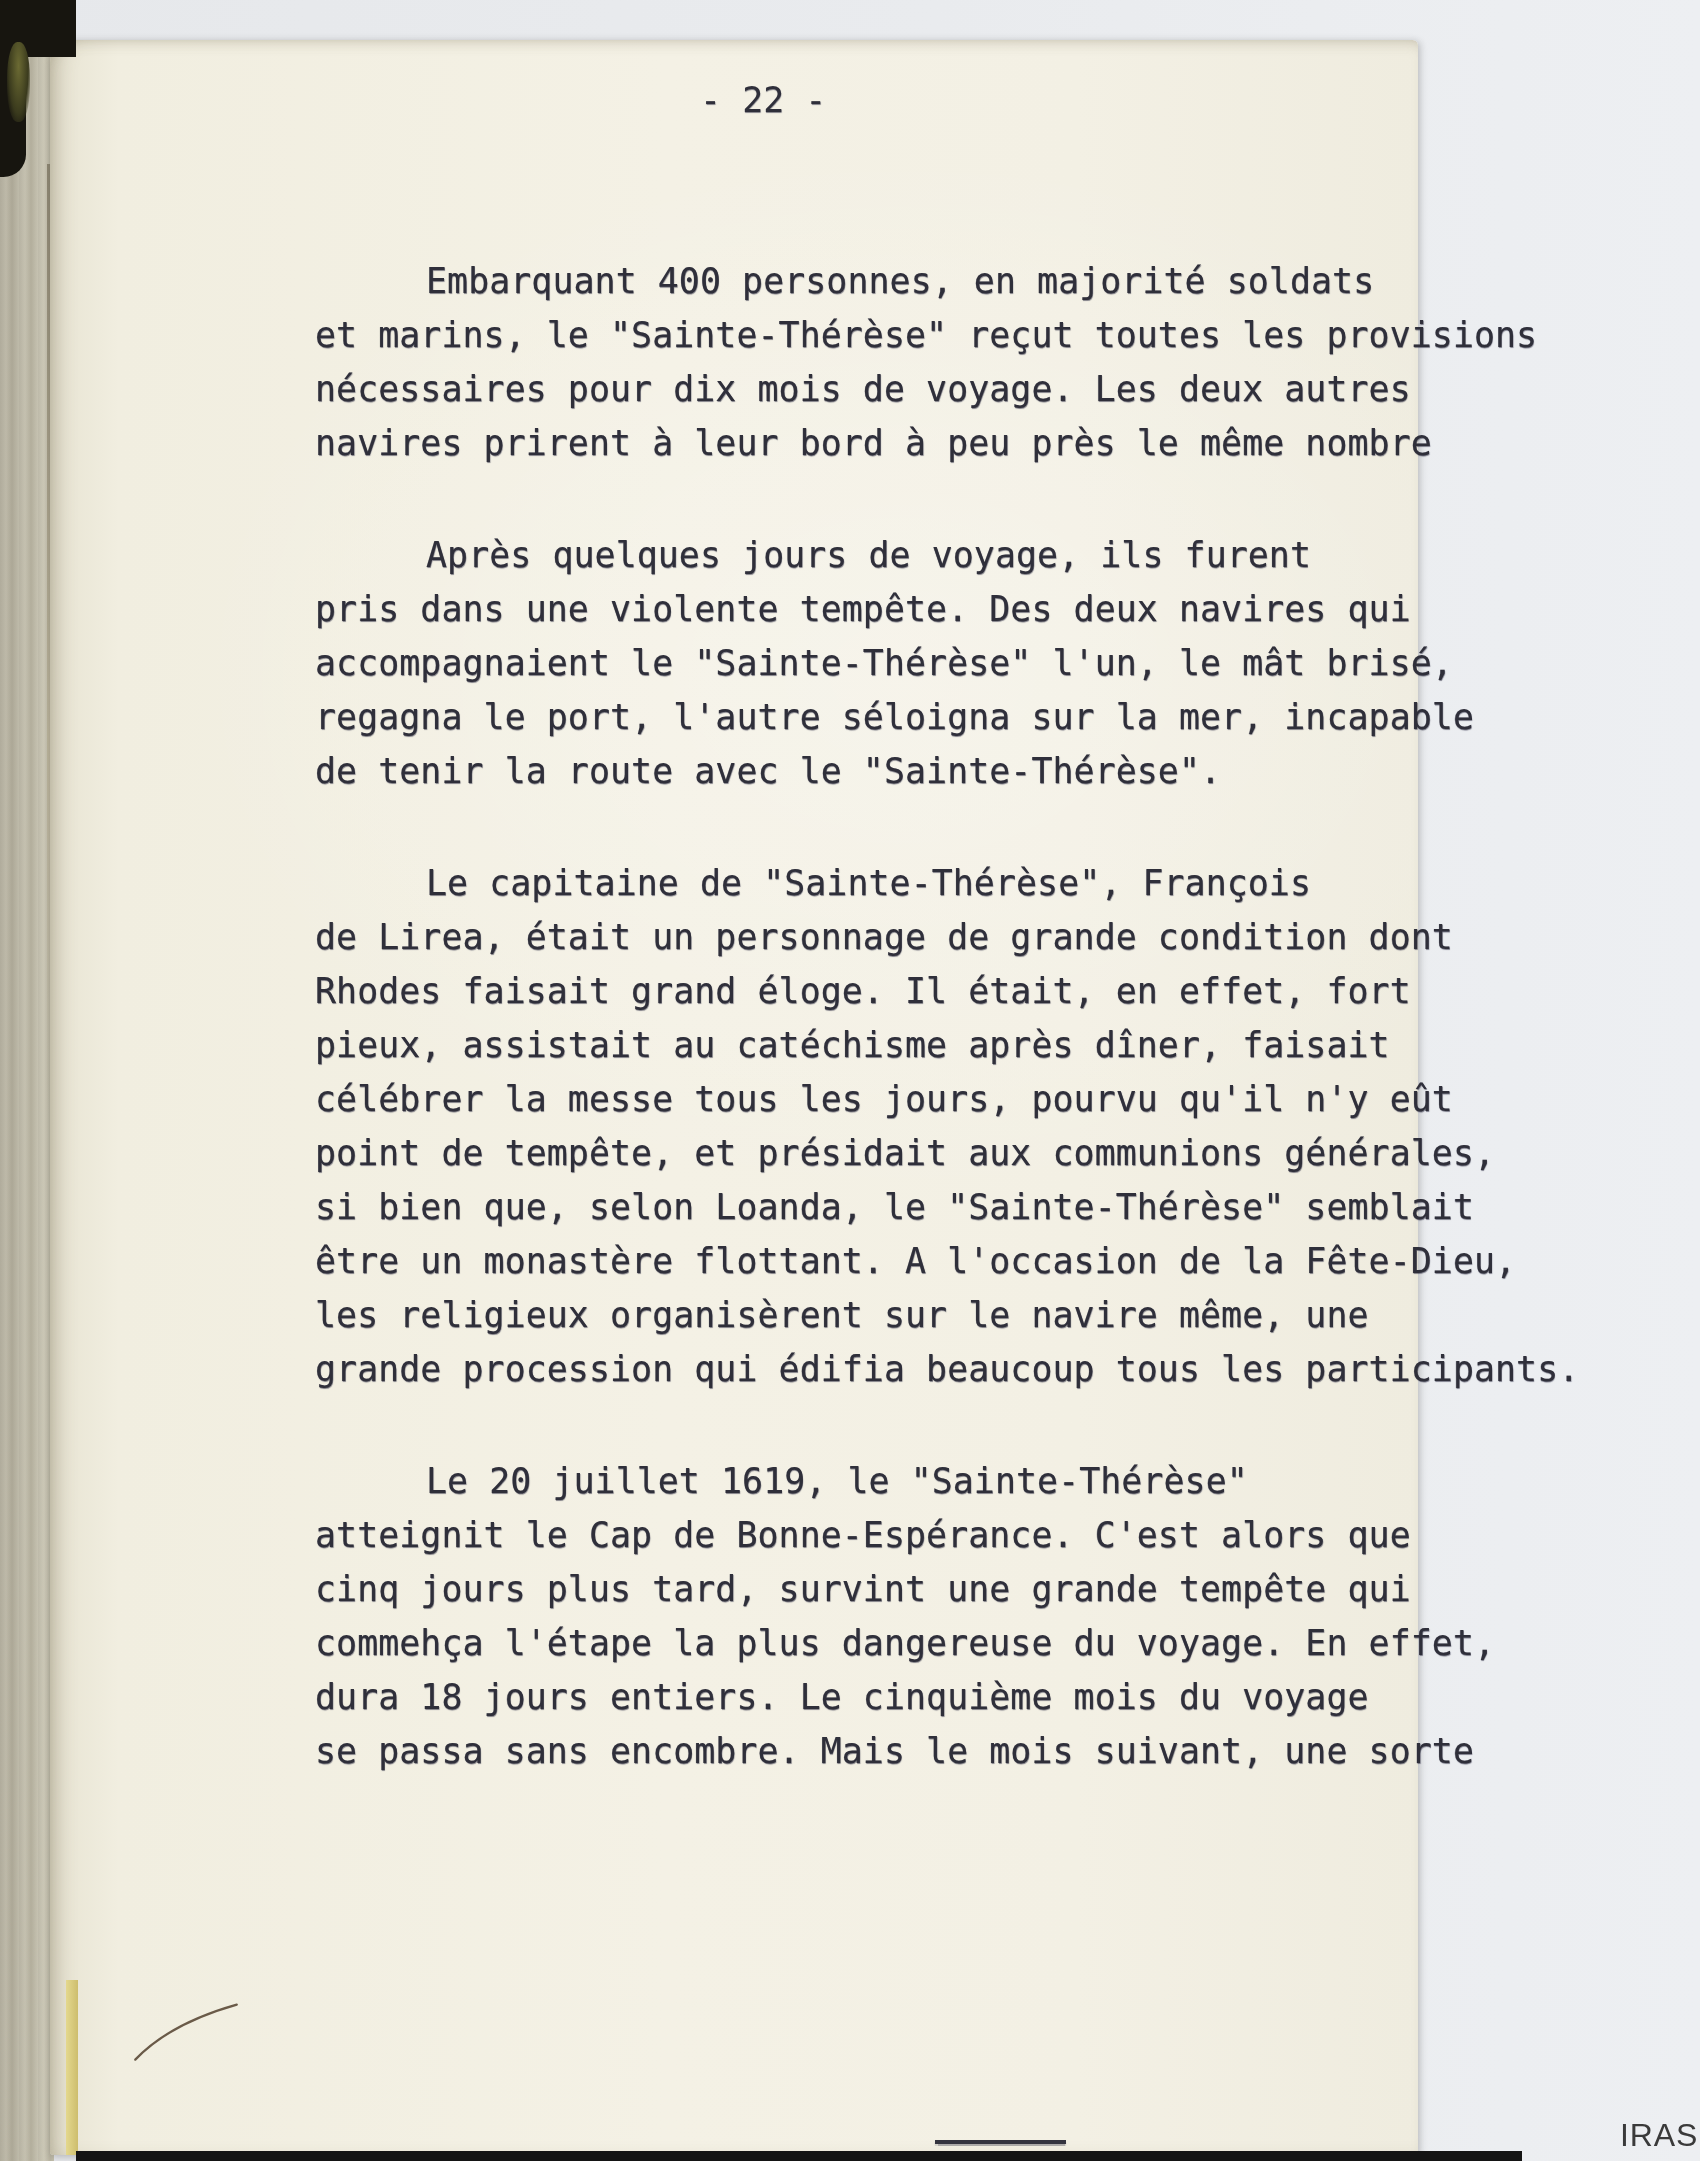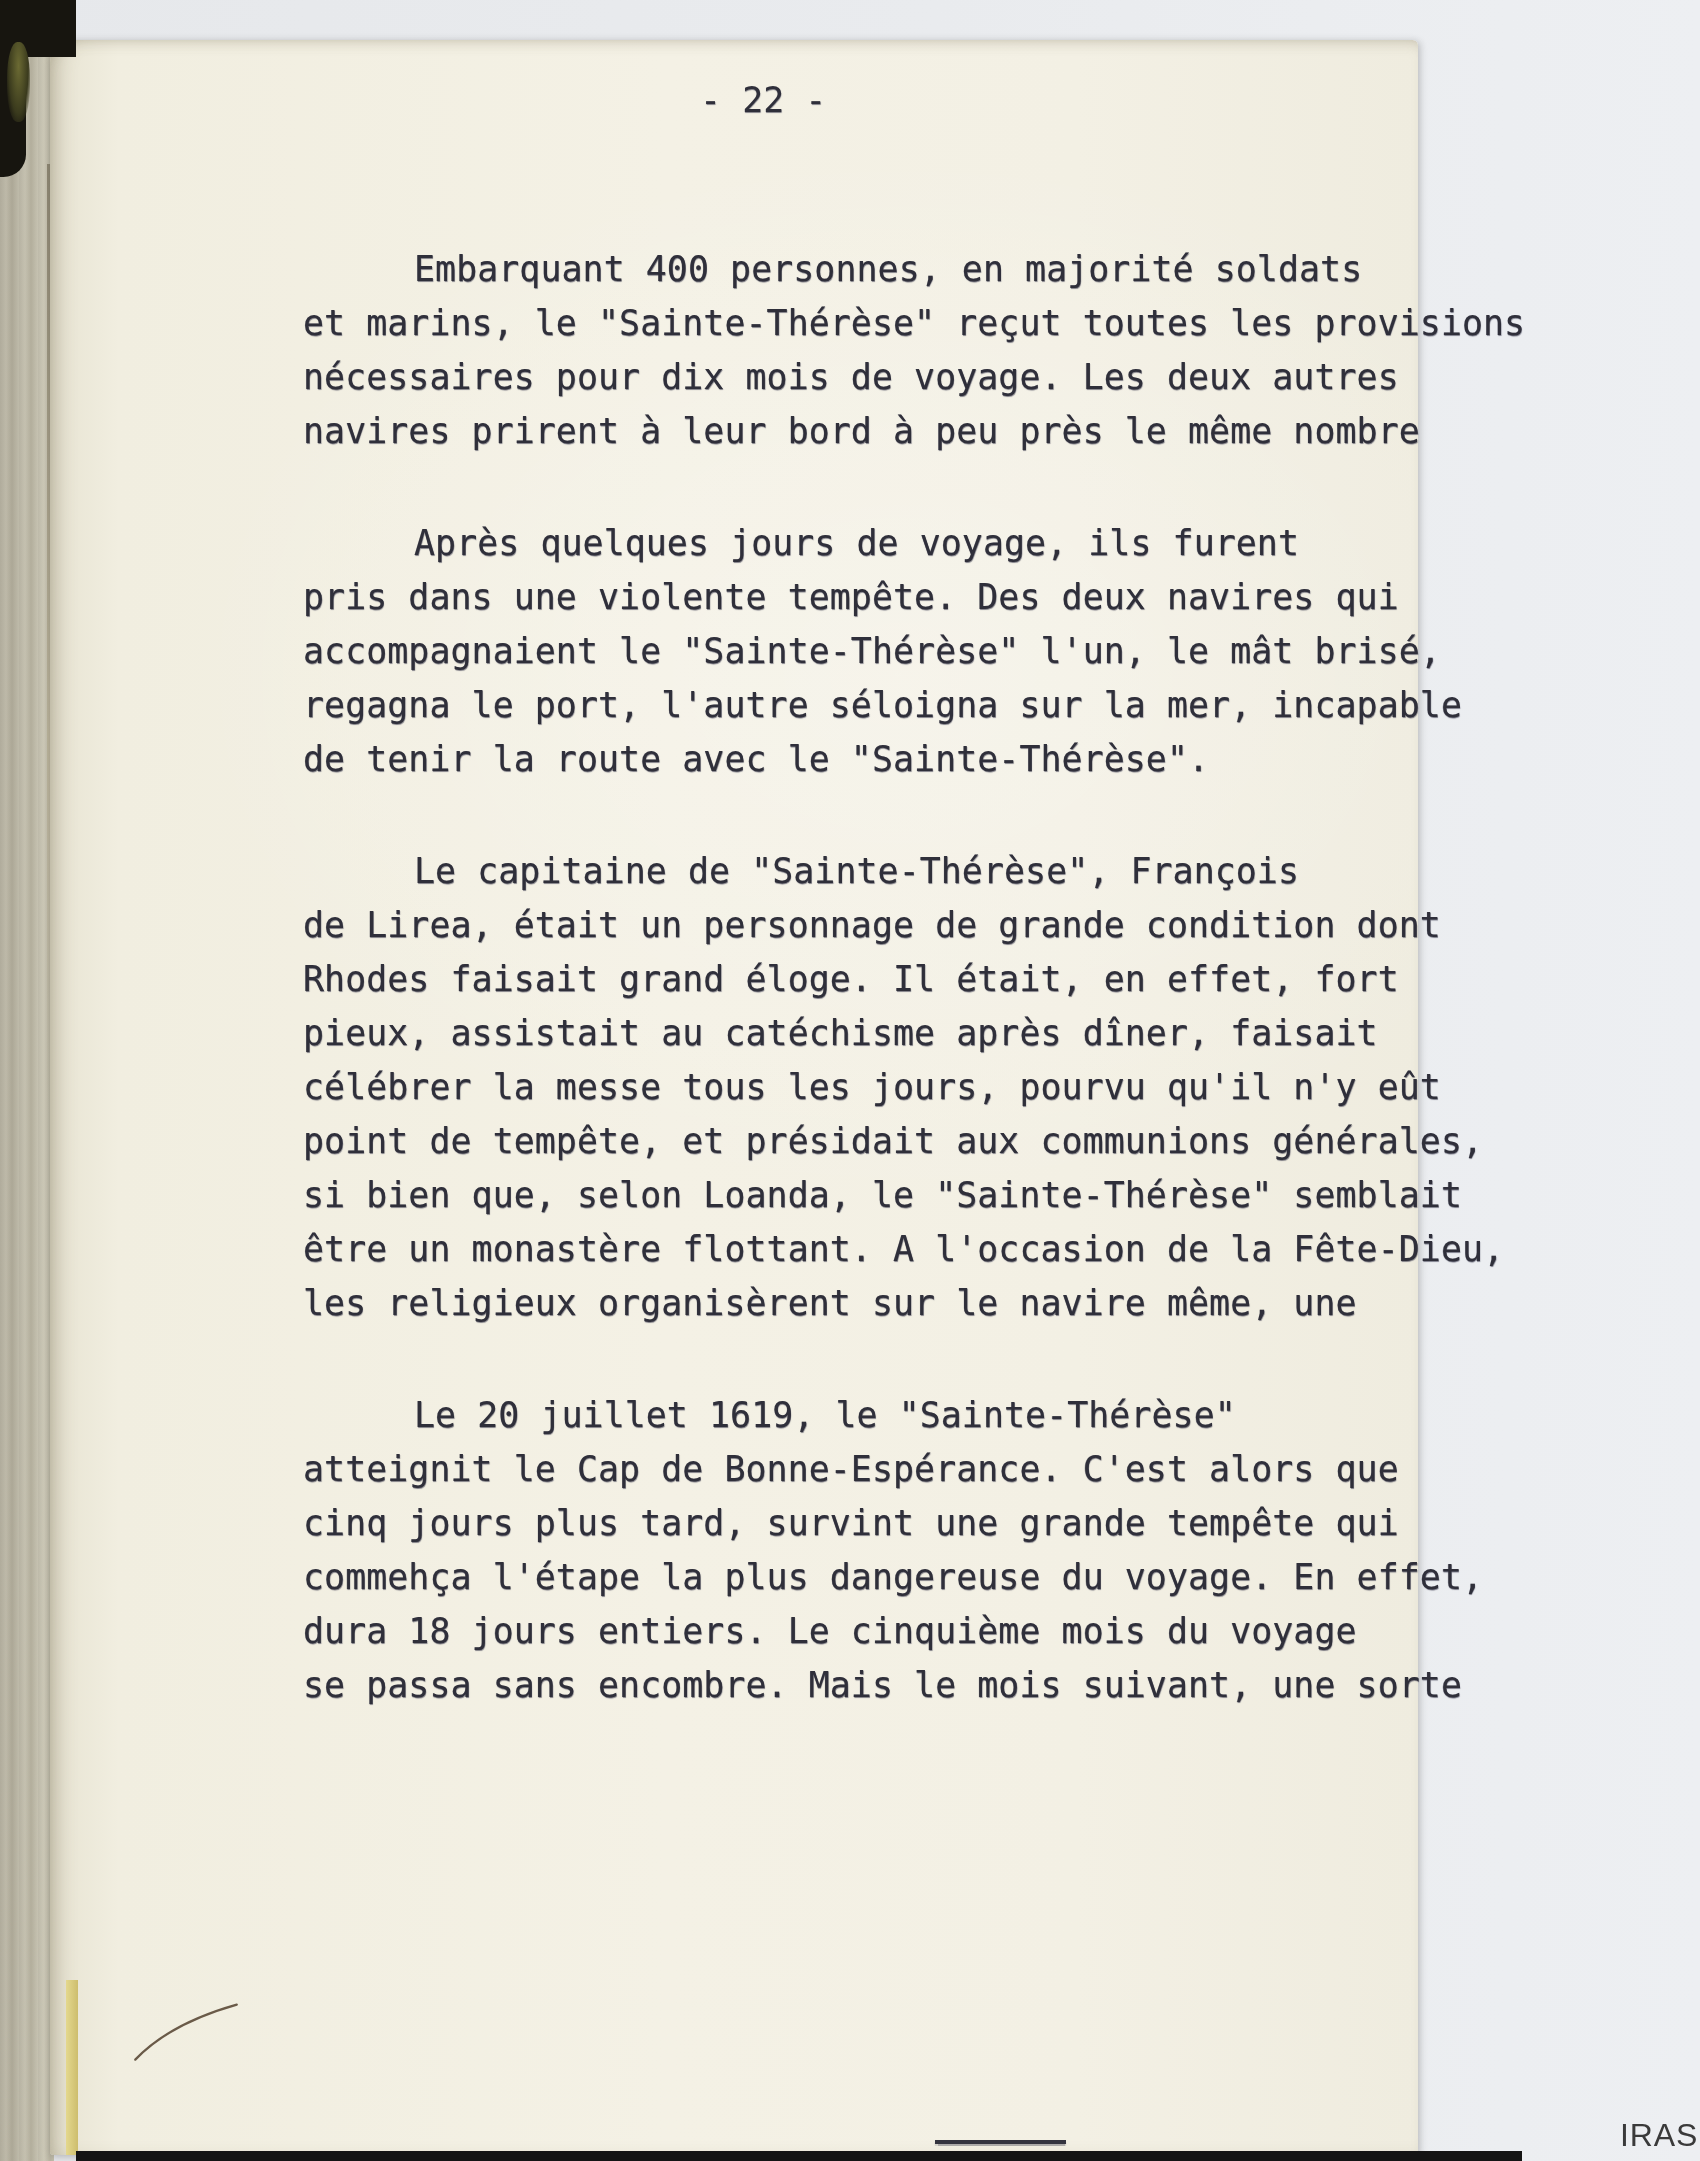--- a/index.html
+++ b/index.html
@@ -52,21 +52,21 @@
   .bottom-bar{
     position:absolute;left:76px;top:2151px;width:1446px;height:11.2px;background:#141414;
   }
   
   .textcol{
     position:absolute;left:251px;top:200px;width:1327px;
     font-size:35px;line-height:54px;color:#2f2f3a;
     text-shadow:0.4px 0.5px 0.8px rgba(42,42,64,.55),-0.3px 0 0.5px rgba(42,42,64,.30);
     filter:blur(0.2px);
   }
-  .para{margin:2px;}
+  .para{margin:14px;}
   .para + .para{margin-top:58px;}
   .line{white-space:pre;}
   .para .line:first-child{text-indent:111px;}
   .page-number{
     position:absolute;left:650px;top:33px;
     font-size:35px;line-height:54px;color:#2f2f3a;
     text-shadow:0.4px 0.5px 0.8px rgba(42,42,64,.55);
     filter:blur(0.2px);white-space:pre;
   }
   .loanda-underline{
@@ -108,20 +108,21 @@
     <div class="para">
         <div class="line">Le capitaine de "Sainte-Thérèse", François</div>
         <div class="line">de Lirea, était un personnage de grande condition dont</div>
         <div class="line">Rhodes faisait grand éloge. Il était, en effet, fort</div>
         <div class="line">pieux, assistait au catéchisme après dîner, faisait</div>
         <div class="line">célébrer la messe tous les jours, pourvu qu'il n'y eût</div>
         <div class="line">point de tempête, et présidait aux communions générales,</div>
         <div class="line">si bien que, selon Loanda, le "Sainte-Thérèse" semblait</div>
         <div class="line">être un monastère flottant. A l'occasion de la Fête-Dieu,</div>
         <div class="line">les religieux organisèrent sur le navire même, une</div>
+        <div class="line">grande procession qui édifia beaucoup tous les participants.</div>
       </div>
     <div class="para">
         <div class="line">Le 20 juillet 1619, le "Sainte-Thérèse"</div>
         <div class="line">atteignit le Cap de Bonne-Espérance. C'est alors que</div>
         <div class="line">cinq jours plus tard, survint une grande tempête qui</div>
         <div class="line">commehça l'étape la plus dangereuse du voyage. En effet,</div>
         <div class="line">dura 18 jours entiers. Le cinquième mois du voyage</div>
         <div class="line">se passa sans encombre. Mais le mois suivant, une sorte</div>
       </div>
   </div>

